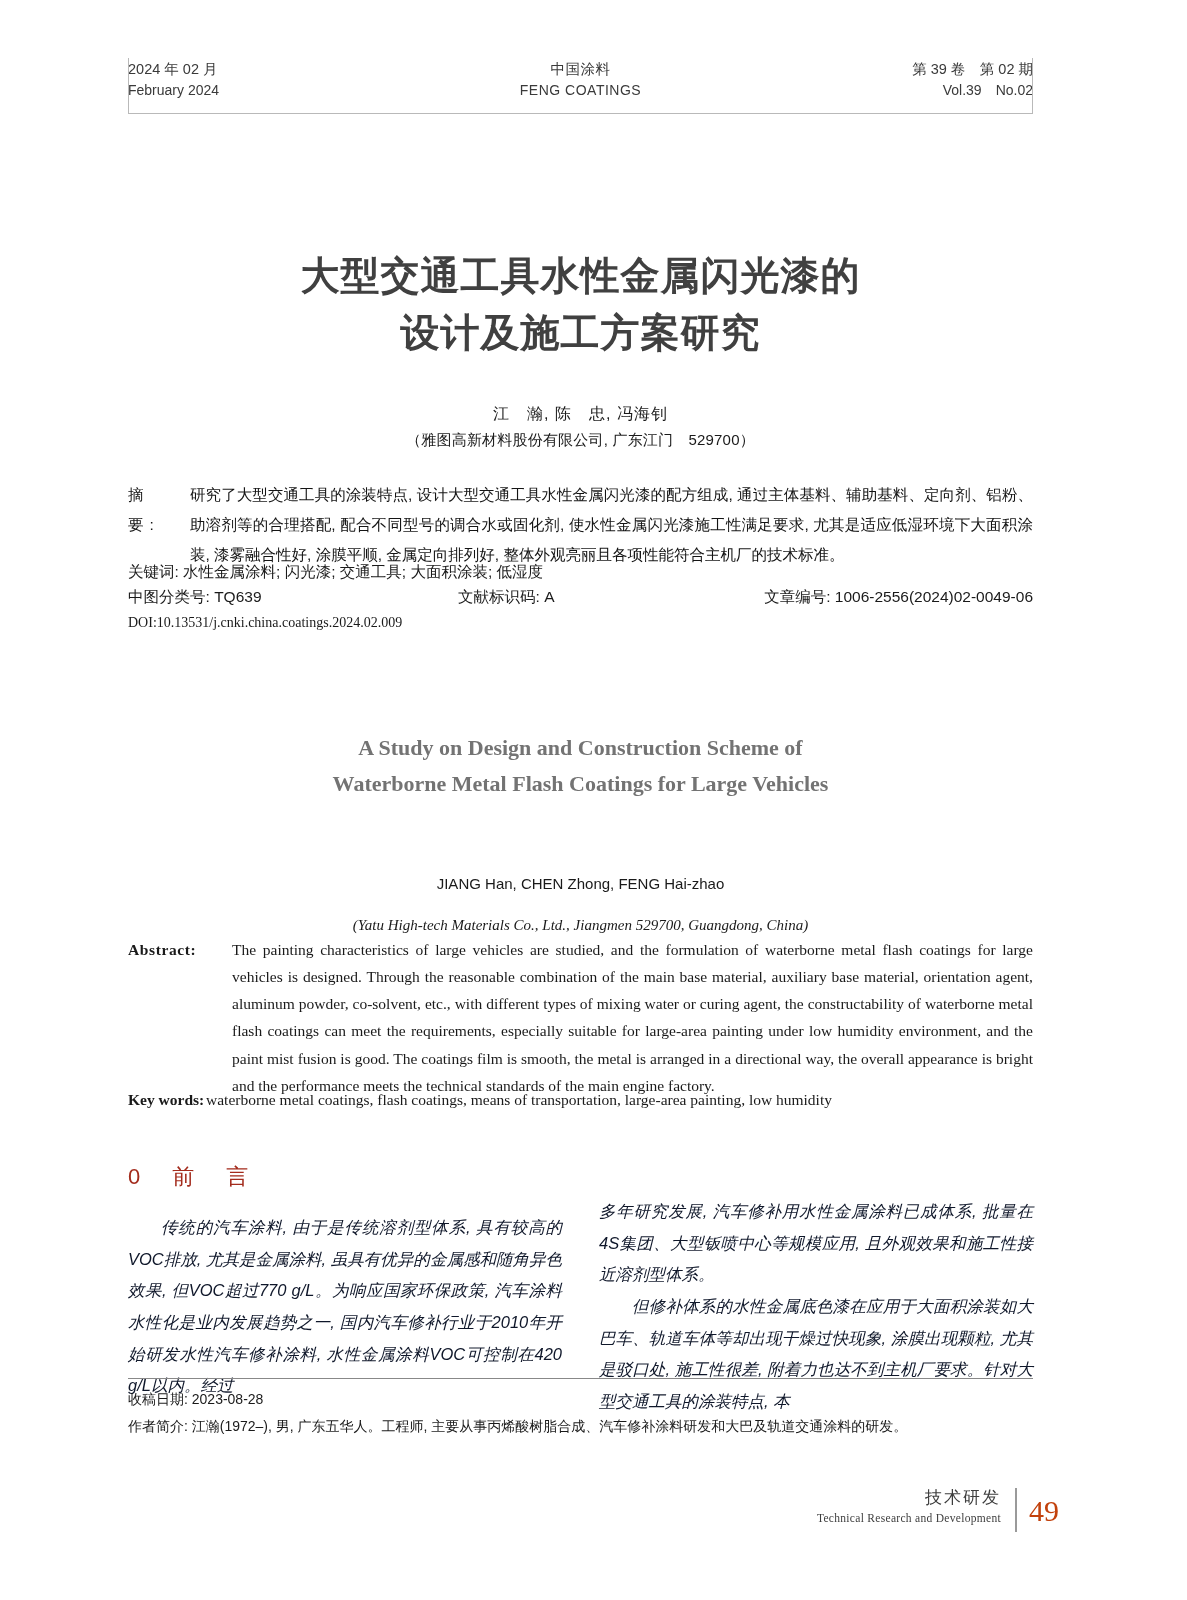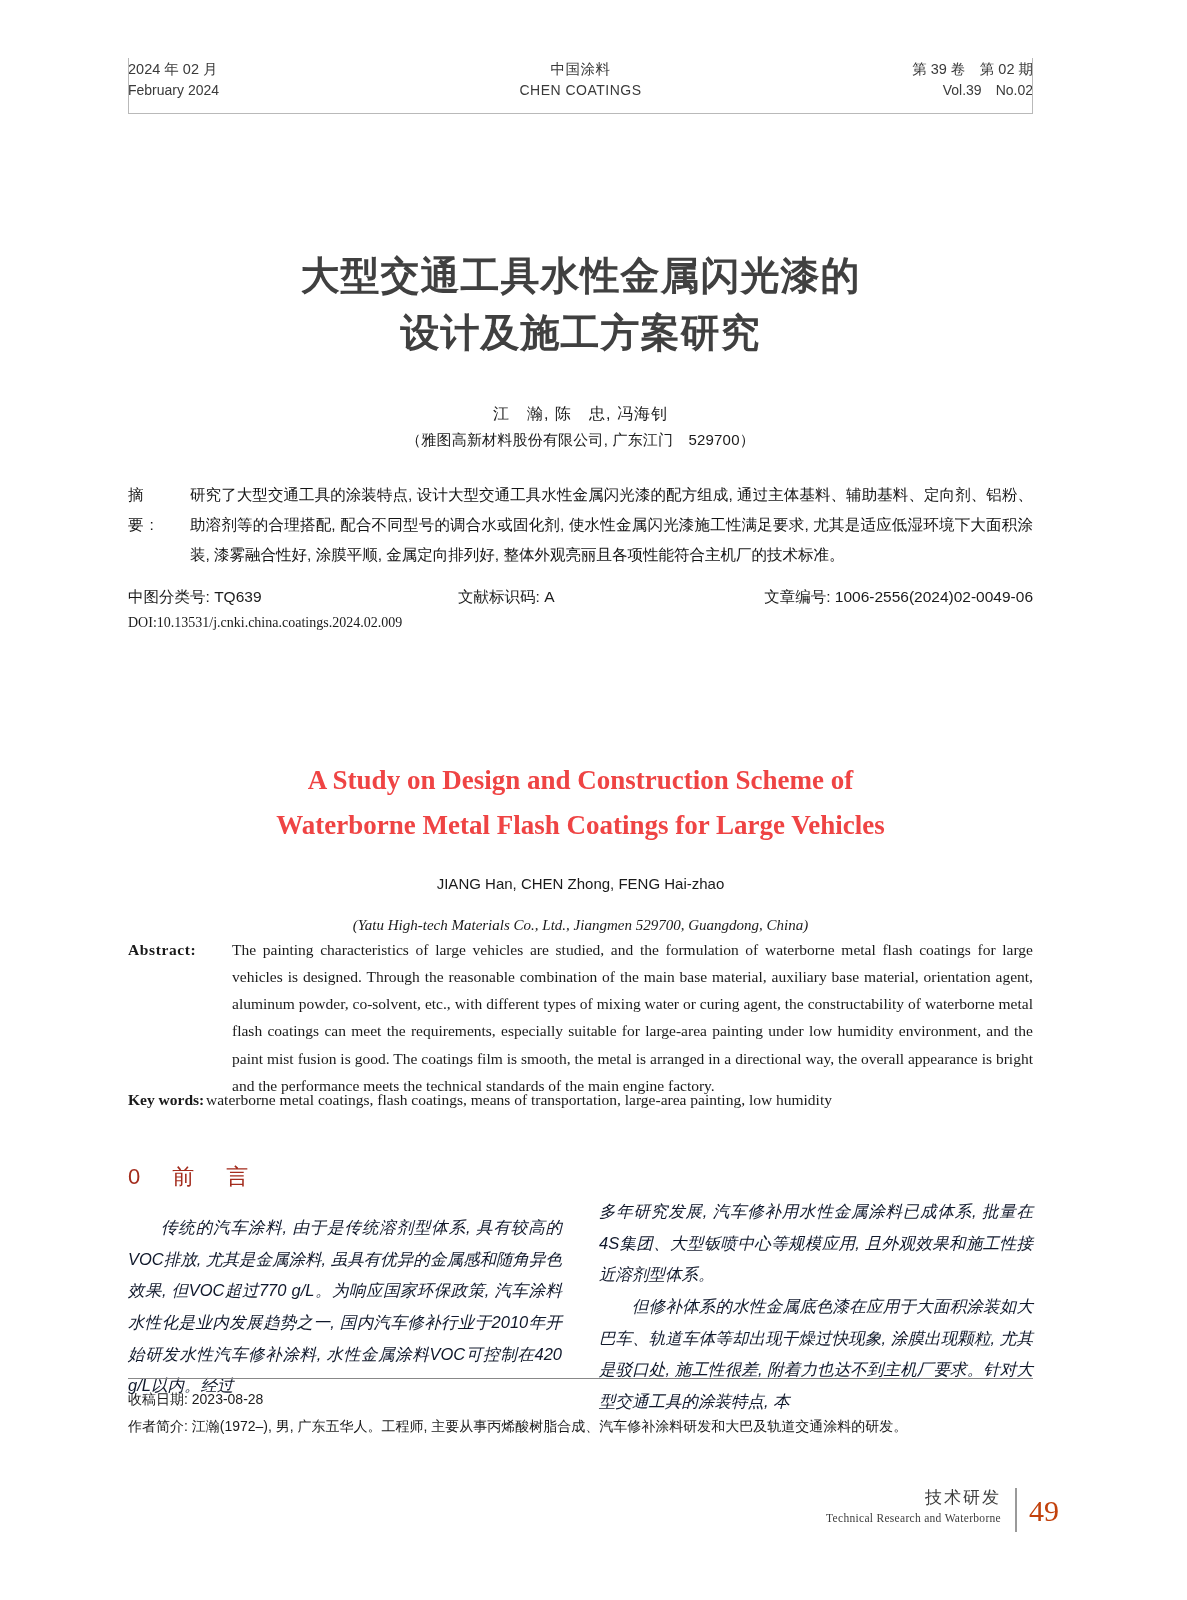--- a/index.html
+++ b/index.html
@@ -134,27 +134,27 @@
     top: 615px;
     width: 905px;
     font-size: 14px;
     font-family: "Liberation Serif", serif;
   }
 
   
   .title-en {
     position: absolute;
     left: 128px;
-    top: 758px;
+    top: 730px;
     width: 905px;
     text-align: center;
-    color: #ef4444;
+    color: #737373;
     font-family: "Liberation Serif", serif;
     font-weight: bold;
-    font-size: 27px;
+    font-size: 22px;
     line-height: 1.65;
   }
   .authors-en {
     position: absolute;
     left: 128px;
     top: 870px;
     width: 905px;
     text-align: center;
     font-size: 15px;
     line-height: 1.8;
@@ -300,41 +300,42 @@
   <div class="runhead">
     <div class="vrule-l"></div>
     <div class="vrule-r"></div>
     <div class="row">
       <div class="col-l">2024 年 02 月</div>
       <div class="col-c">中国涂料</div>
       <div class="col-r">第 39 卷　第 02 期</div>
     </div>
     <div class="row small">
       <div class="col-l">February 2024</div>
-      <div class="col-c">CHEN COATINGS</div>
+      <div class="col-c">FENG COATINGS</div>
       <div class="col-r">Vol.39　No.02</div>
     </div>
     <div class="rule"></div>
   </div>
 
   <div class="title-cn">
     <div>大型交通工具水性金属闪光漆的</div>
     <div>设计及施工方案研究</div>
   </div>
 
   <div class="authors-cn">
     <div class="names">江　瀚, 陈　忠, 冯海钊</div>
     <div class="affil-cn">（雅图高新材料股份有限公司, 广东江门　529700）</div>
   </div>
 
   <div class="abs-cn">
     <div class="lbl">摘　要:</div>
     <div class="body">研究了大型交通工具的涂装特点, 设计大型交通工具水性金属闪光漆的配方组成, 通过主体基料、辅助基料、定向剂、铝粉、助溶剂等的合理搭配, 配合不同型号的调合水或固化剂, 使水性金属闪光漆施工性满足要求, 尤其是适应低湿环境下大面积涂装, 漆雾融合性好, 涂膜平顺, 金属定向排列好, 整体外观亮丽且各项性能符合主机厂的技术标准。</div>
   </div>
 
+  <div class="kw-cn">关键词: 水性金属涂料; 闪光漆; 交通工具; 大面积涂装; 低湿度</div>
 
   <div class="class-row">
     <div class="c1">
       <span>中图分类号:</span>
       <span>TQ639</span>
     </div>
     <div class="c2">
       <span>文献标识码:</span>
       <span>A</span>
     </div>
@@ -380,19 +381,19 @@
 
   <div class="foot-rule"></div>
   <div class="footnotes">
     <div>收稿日期: 2023-08-28</div>
     <div>作者简介: 江瀚(1972–), 男, 广东五华人。工程师, 主要从事丙烯酸树脂合成、汽车修补涂料研发和大巴及轨道交通涂料的研发。</div>
   </div>
 
   <div class="footer">
     <div class="txt">
       <div class="cn">技术研发</div>
-      <div class="en">Technical Research and Waterborne</div>
+      <div class="en">Technical Research and Development</div>
     </div>
     <div class="bar"></div>
     <div class="pageno">49</div>
   </div>
 
 </div>
 
 </body></html>

